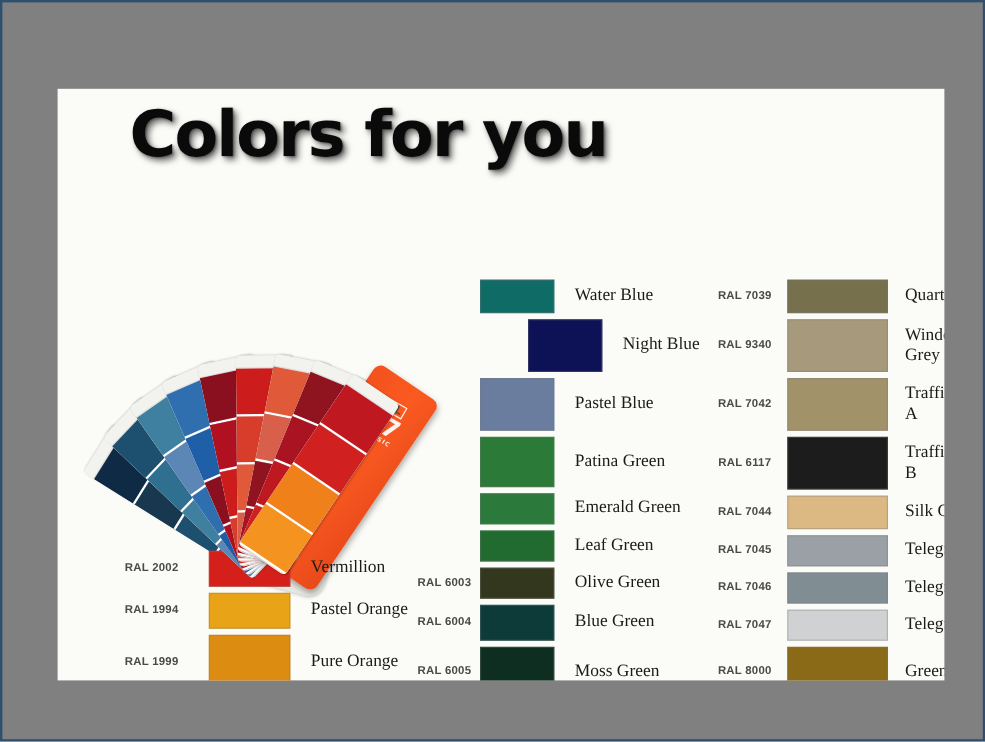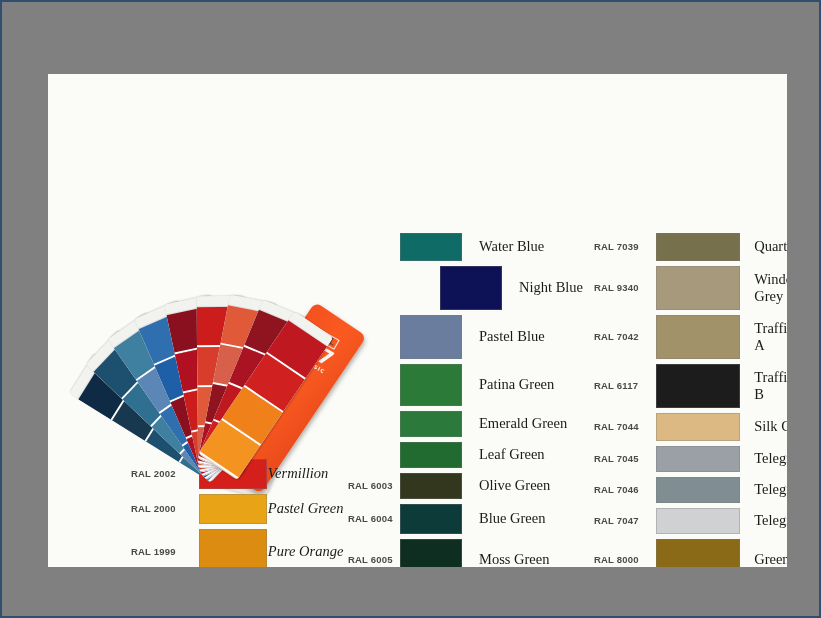--- a/index.html
+++ b/index.html
@@ -141,45 +141,46 @@
   }
   .nm {
     font-family: "Liberation Serif", serif;
     font-size: 14.5px;
     color: #1a1a1a;
     line-height: 1.12;
   }
 
   
   #colA { left: 56px; top: 382px; width: 270px; }
-  #colA .ral { width: 62px; margin-left: 27px; }
+  #colA .ral { width: 62px; }
   #colA .sw  { width: 68px; margin-left: 8px; }
-  #colA .nm  { margin-left: 1px; width: 110px; font-style: italic; }
+  #colA .nm  { margin-left: 17px; width: 110px; }
 
   
   #colB { left: 352px; top: 156px; width: 190px; }
   #colB .sw { width: 62px; }
   #colB .nm { margin-left: 17px; width: 120px; }
 
   #colBcodes { left: 300px; top: 382px; width: 60px; }
   #colBcodes .ral { width: 58px; }
 
   
   #colC { left: 546px; top: 156px; width: 240px; }
-  #colC .ral { width: 56px; }
+  #colC .ral { width: 56px; text-align: center; }
   #colC .sw  { width: 84px; margin-left: 9px; }
   #colC .nm  { margin-left: 14px; width: 84px; }
 </style>
 </head>
 <body>
 
 <div class="frame">
 
   <div class="card">
 
+    <div class="title">Colors for you</div>
     <div class="watermark"></div>
 
     <div class="fan">
       <div id="blades">
           <div class="blade" style="transform: rotate(-58deg); z-index: 0;">
             <i class="cap"></i>
             <i style="height: 40px; background: rgb(15, 42, 68);"></i>
             <i style="height: 40px; background: rgb(23, 56, 79);"></i>
             <i style="height: 40px; background: rgb(29, 79, 110);"></i>
             <i style="height: 40px; background: rgb(47, 111, 143);"></i>
@@ -252,23 +253,23 @@
       </div>
     </div>
 
     <div class="col" id="colA">
         <div class="row" style="top: 0px; height: 35px;">
           <div class="ral">RAL 2002</div>
           <div class="sw" style="height: 30px; background: rgb(212, 31, 26);"></div>
           <div class="nm">Vermillion</div>
         </div>
         <div class="row" style="top: 35px; height: 35px;">
-          <div class="ral">RAL 2000</div>
+          <div class="ral">RAL 1994</div>
           <div class="sw" style="height: 30px; background: rgb(232, 163, 23);"></div>
-          <div class="nm">Pastel Green</div>
+          <div class="nm">Pastel Orange</div>
         </div>
         <div class="row" style="top: 70px; height: 51px;">
           <div class="ral">RAL 1999</div>
           <div class="sw" style="height: 46px; background: rgb(221, 140, 18);"></div>
           <div class="nm">Pure Orange</div>
         </div>
       </div>
     <div class="col" id="colB">
         <div class="row" style="top: 0px; height: 33px;">
           <div class="sw" style="height: 28px; background: rgb(14, 107, 102);"></div>

